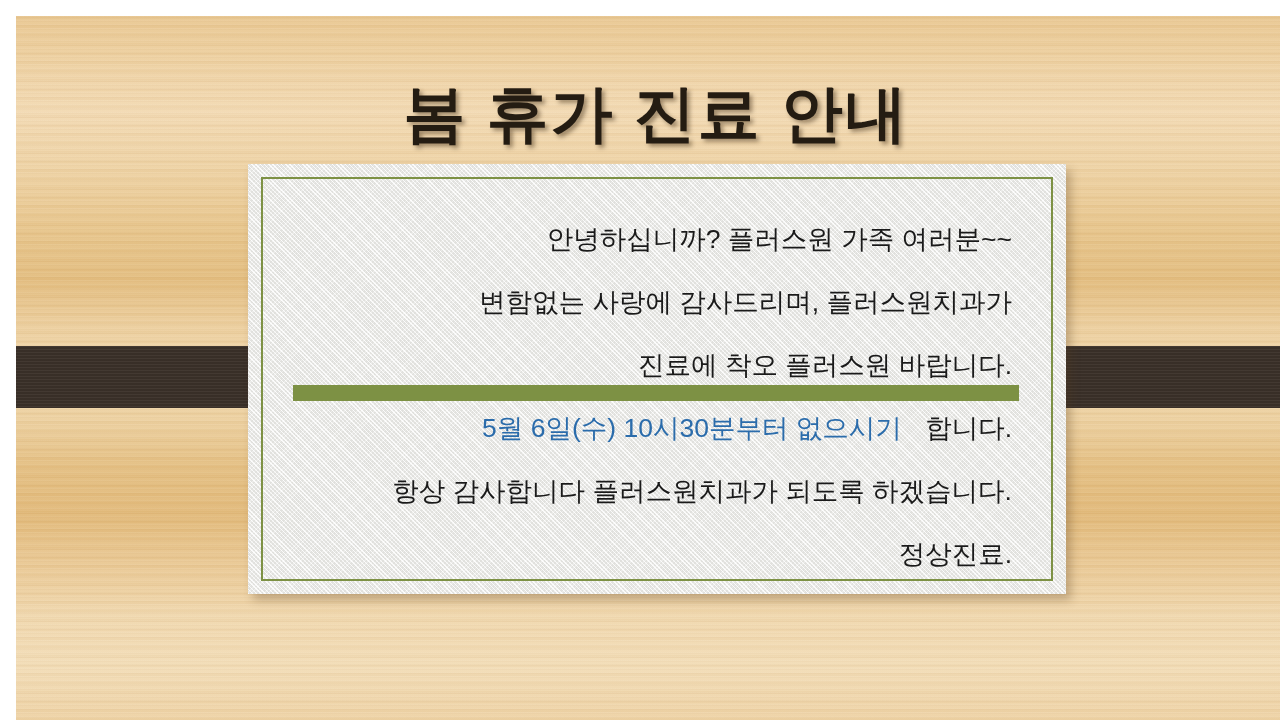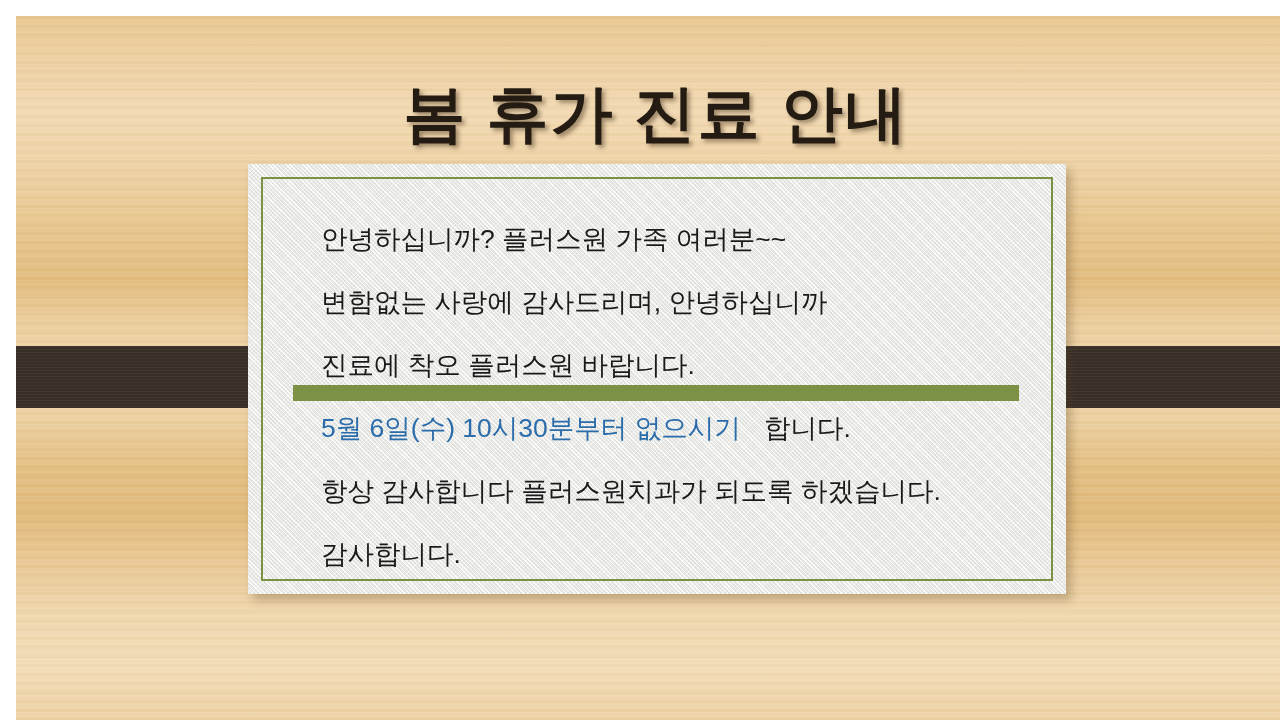--- a/index.html
+++ b/index.html
@@ -154,20 +154,21 @@
     left: 49px;
     top: 36px;
     right: 30px;
   }
   .line {
     font-size: 26.5px;
     line-height: 47px;
     color: #1a1a1a;
     white-space: nowrap;
     font-family: "Liberation Sans", "DejaVu Sans", sans-serif;
+    text-align: right;
   }
   .blue { color: #2b6cab; }
 
   .divider {
     position: absolute;
     left: 45px;
     top: 221px;
     width: 726px;
     height: 3px;
     background-color: #7d9144;
@@ -187,23 +188,23 @@
   <div class="band band-left"></div>
   <div class="band band-right"></div>
   <div class="band-cap cap-left"></div>
   <div class="band-cap cap-right"></div>
 
   <div class="card">
     <div class="card-inner-border"></div>
 
     <div class="body-text">
       <div class="line"><span>안녕하십니까? 플러스원 가족 여러분~~</span></div>
-      <div class="line"><span>변함없는 사랑에 감사드리며, 안녕하십니까</span></div>
+      <div class="line"><span>변함없는 사랑에 감사드리며, 플러스원치과가</span></div>
       <div class="line"><span>진료에 착오 플러스원 바랍니다.</span></div>
       <div class="line"><span class="blue">5월 6일(수) 10시30분부터 없으시기</span><span> 합니다.</span></div>
       <div class="line"><span>항상 감사합니다 플러스원치과가 되도록 하겠습니다.</span></div>
-      <div class="line"><span>감사합니다.</span></div>
+      <div class="line"><span>정상진료.</span></div>
     </div>
 
     <div class="divider"></div>
   </div>
 
 </div>
 
 </body></html>

